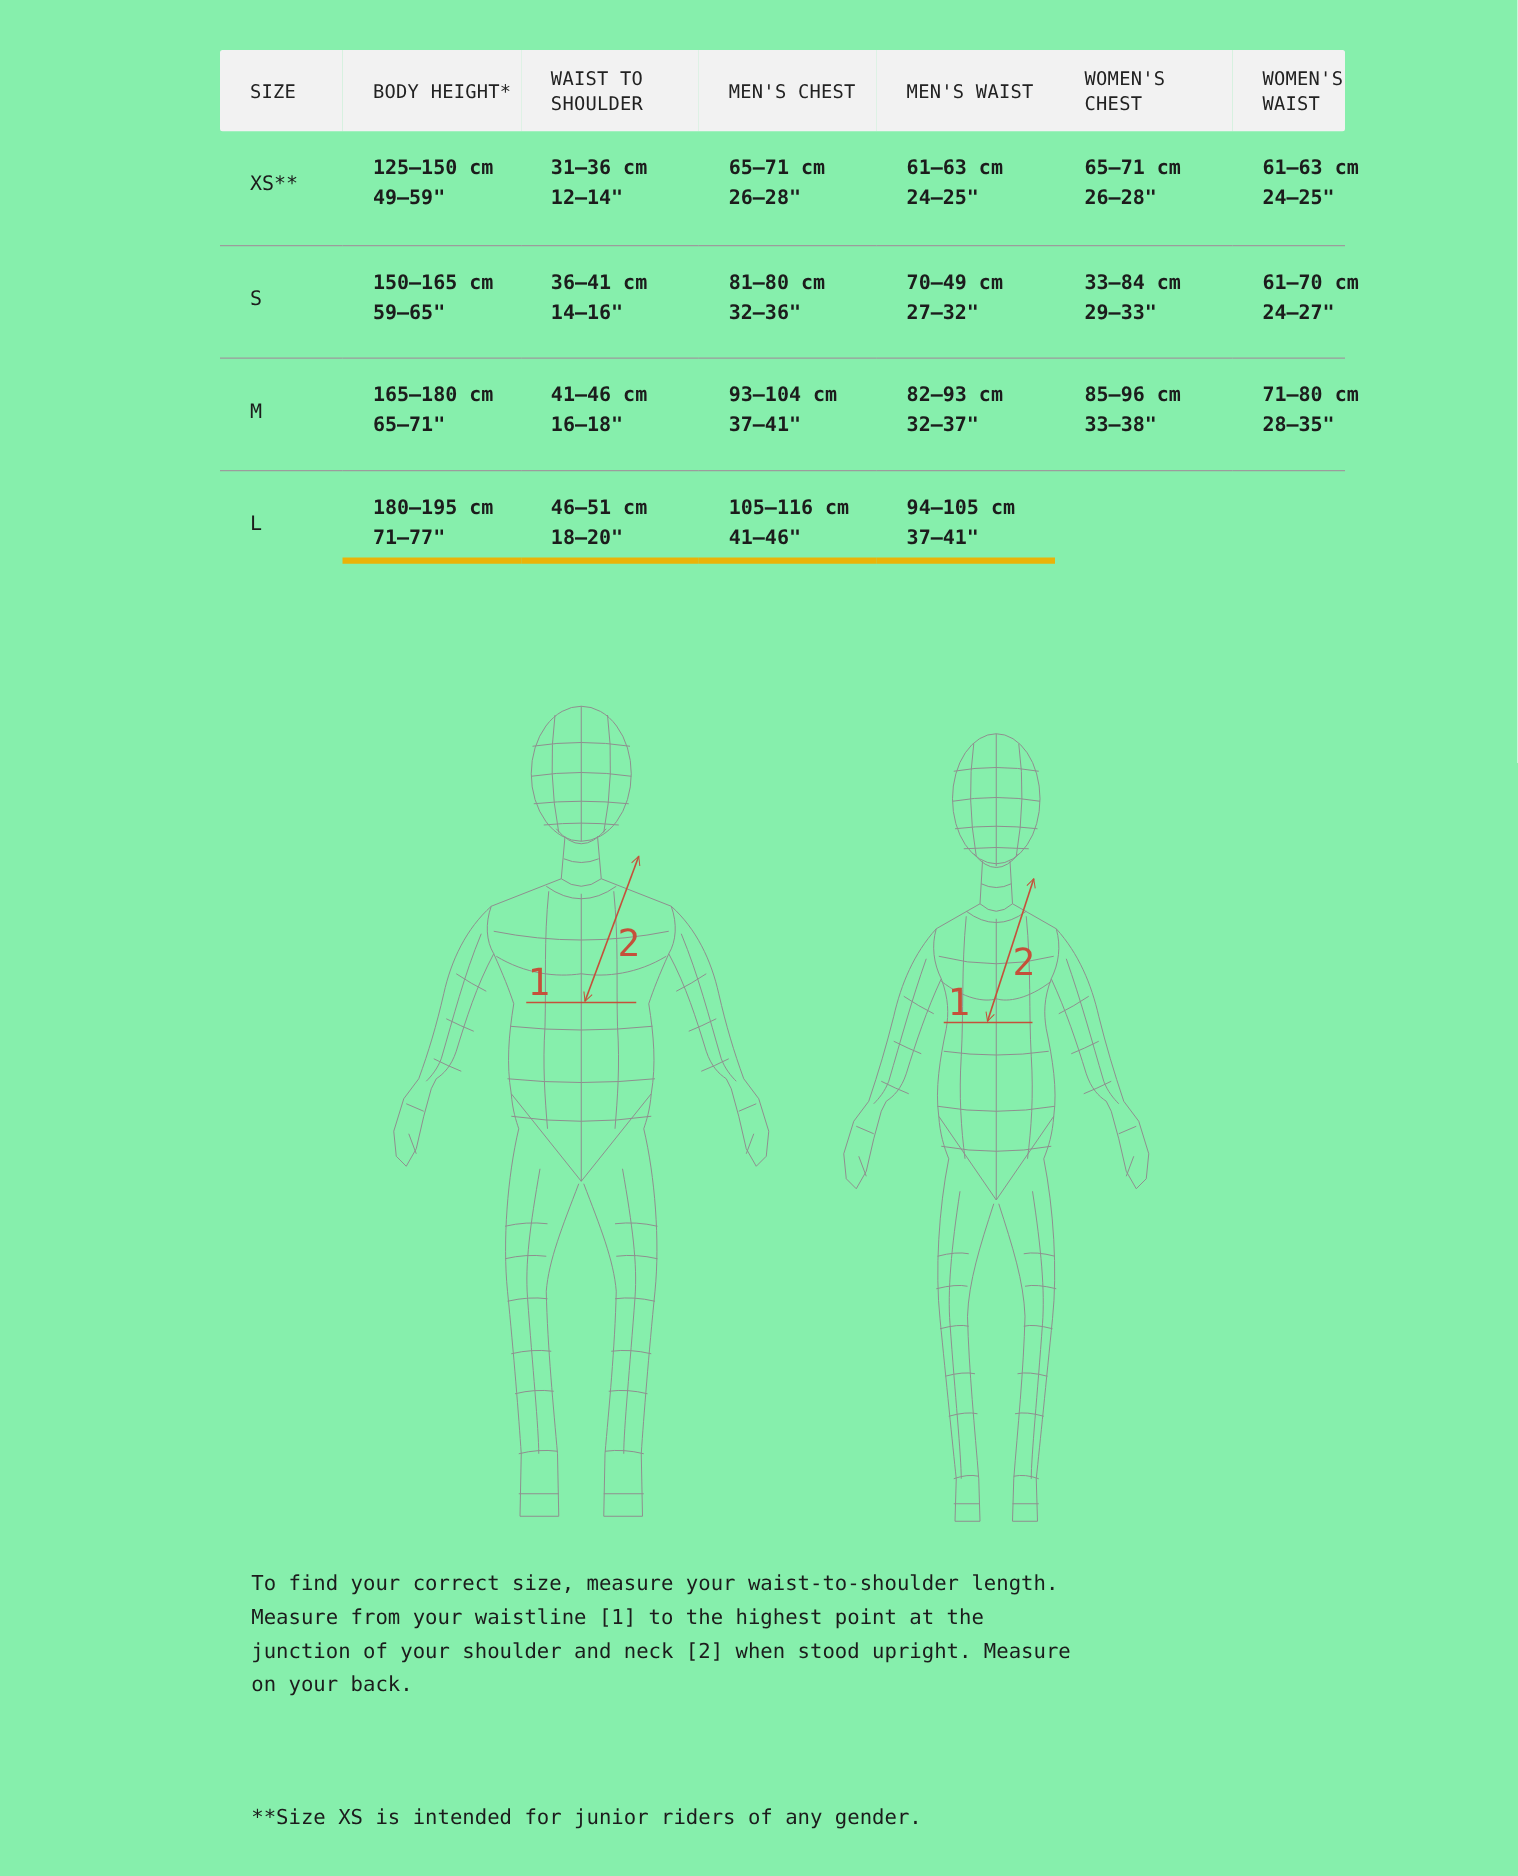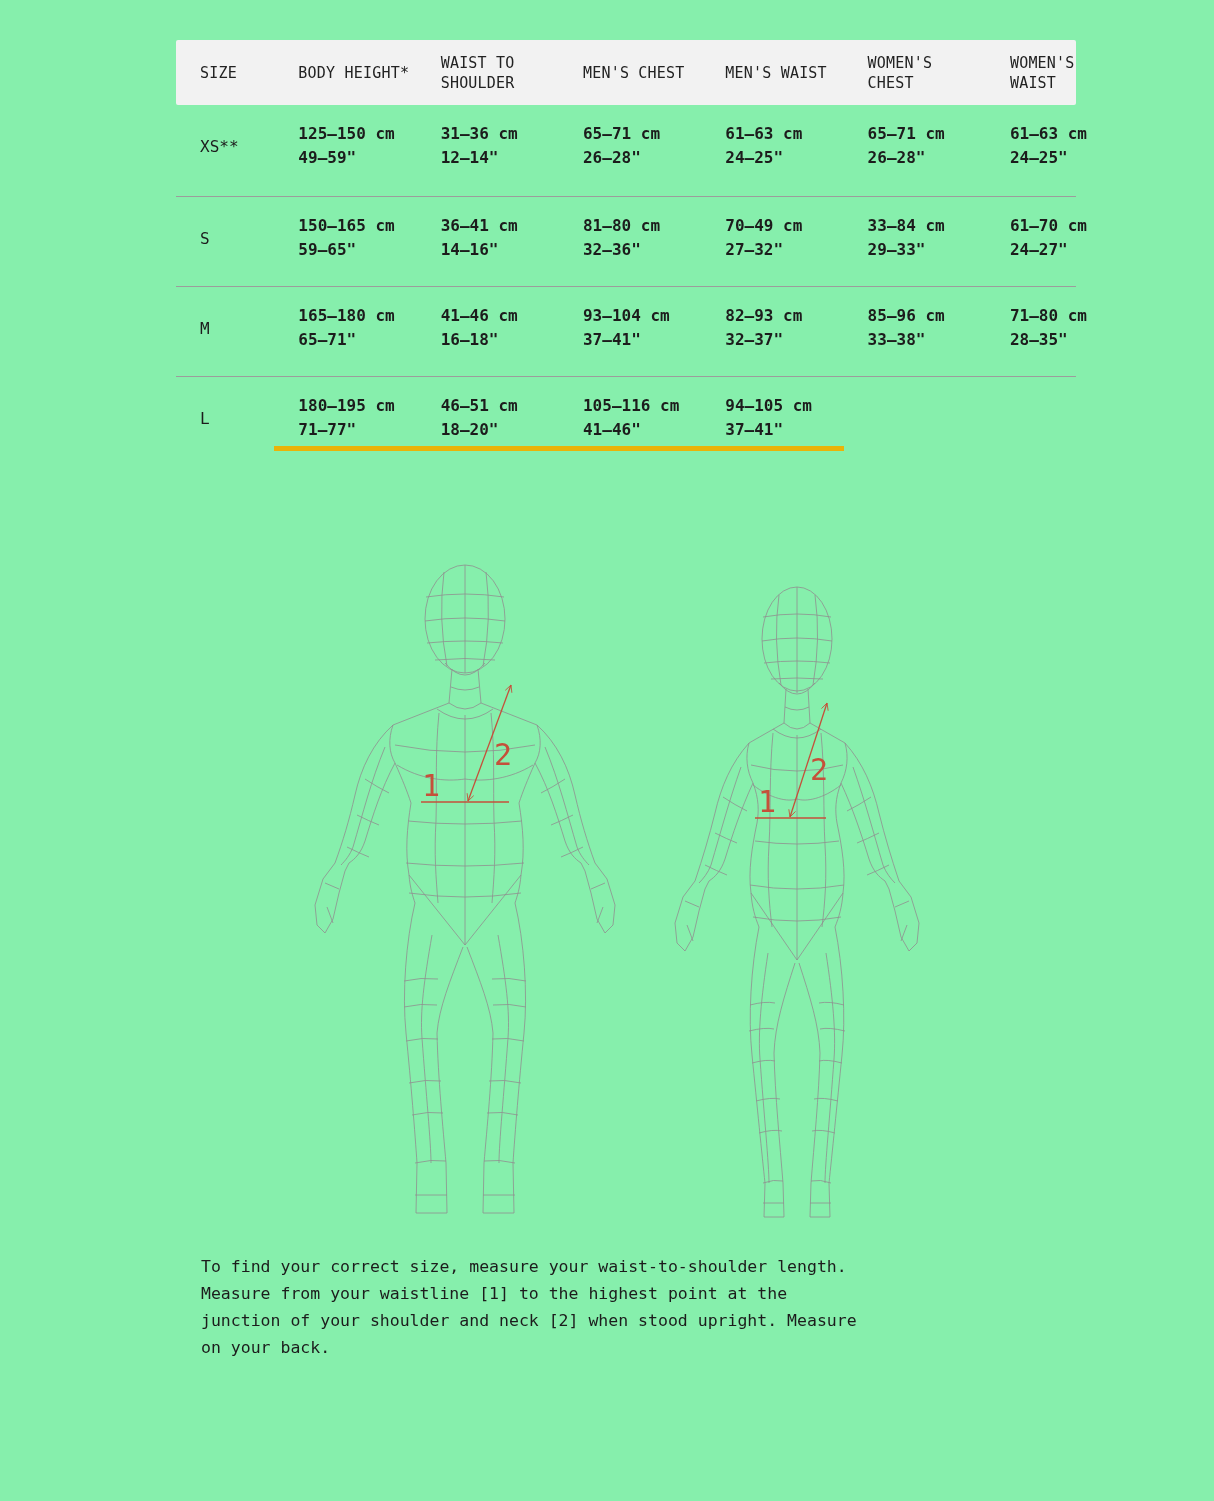--- a/index.html
+++ b/index.html
@@ -378,14 +378,15 @@
       <line x1="174" y1="118" x2="137" y2="232" marker-start="url(#arrowF)" marker-end="url(#arrowF)"></line>
       <text class="annot-label" x="105" y="227" fill="#c5503a">1</text>
       <text class="annot-label" x="157" y="195" fill="#c5503a">2</text>
     </g>
   </svg>
 
   <div class="note note-1">To find your correct size, measure your waist-to-shoulder length.
 Measure from your waistline [1] to the highest point at the
 junction of your shoulder and neck [2] when stood upright. Measure
 on your back.</div>
+  <div class="note note-3">**Size XS is intended for junior riders of any gender.</div>
 
 </div>
 
 </body></html>

